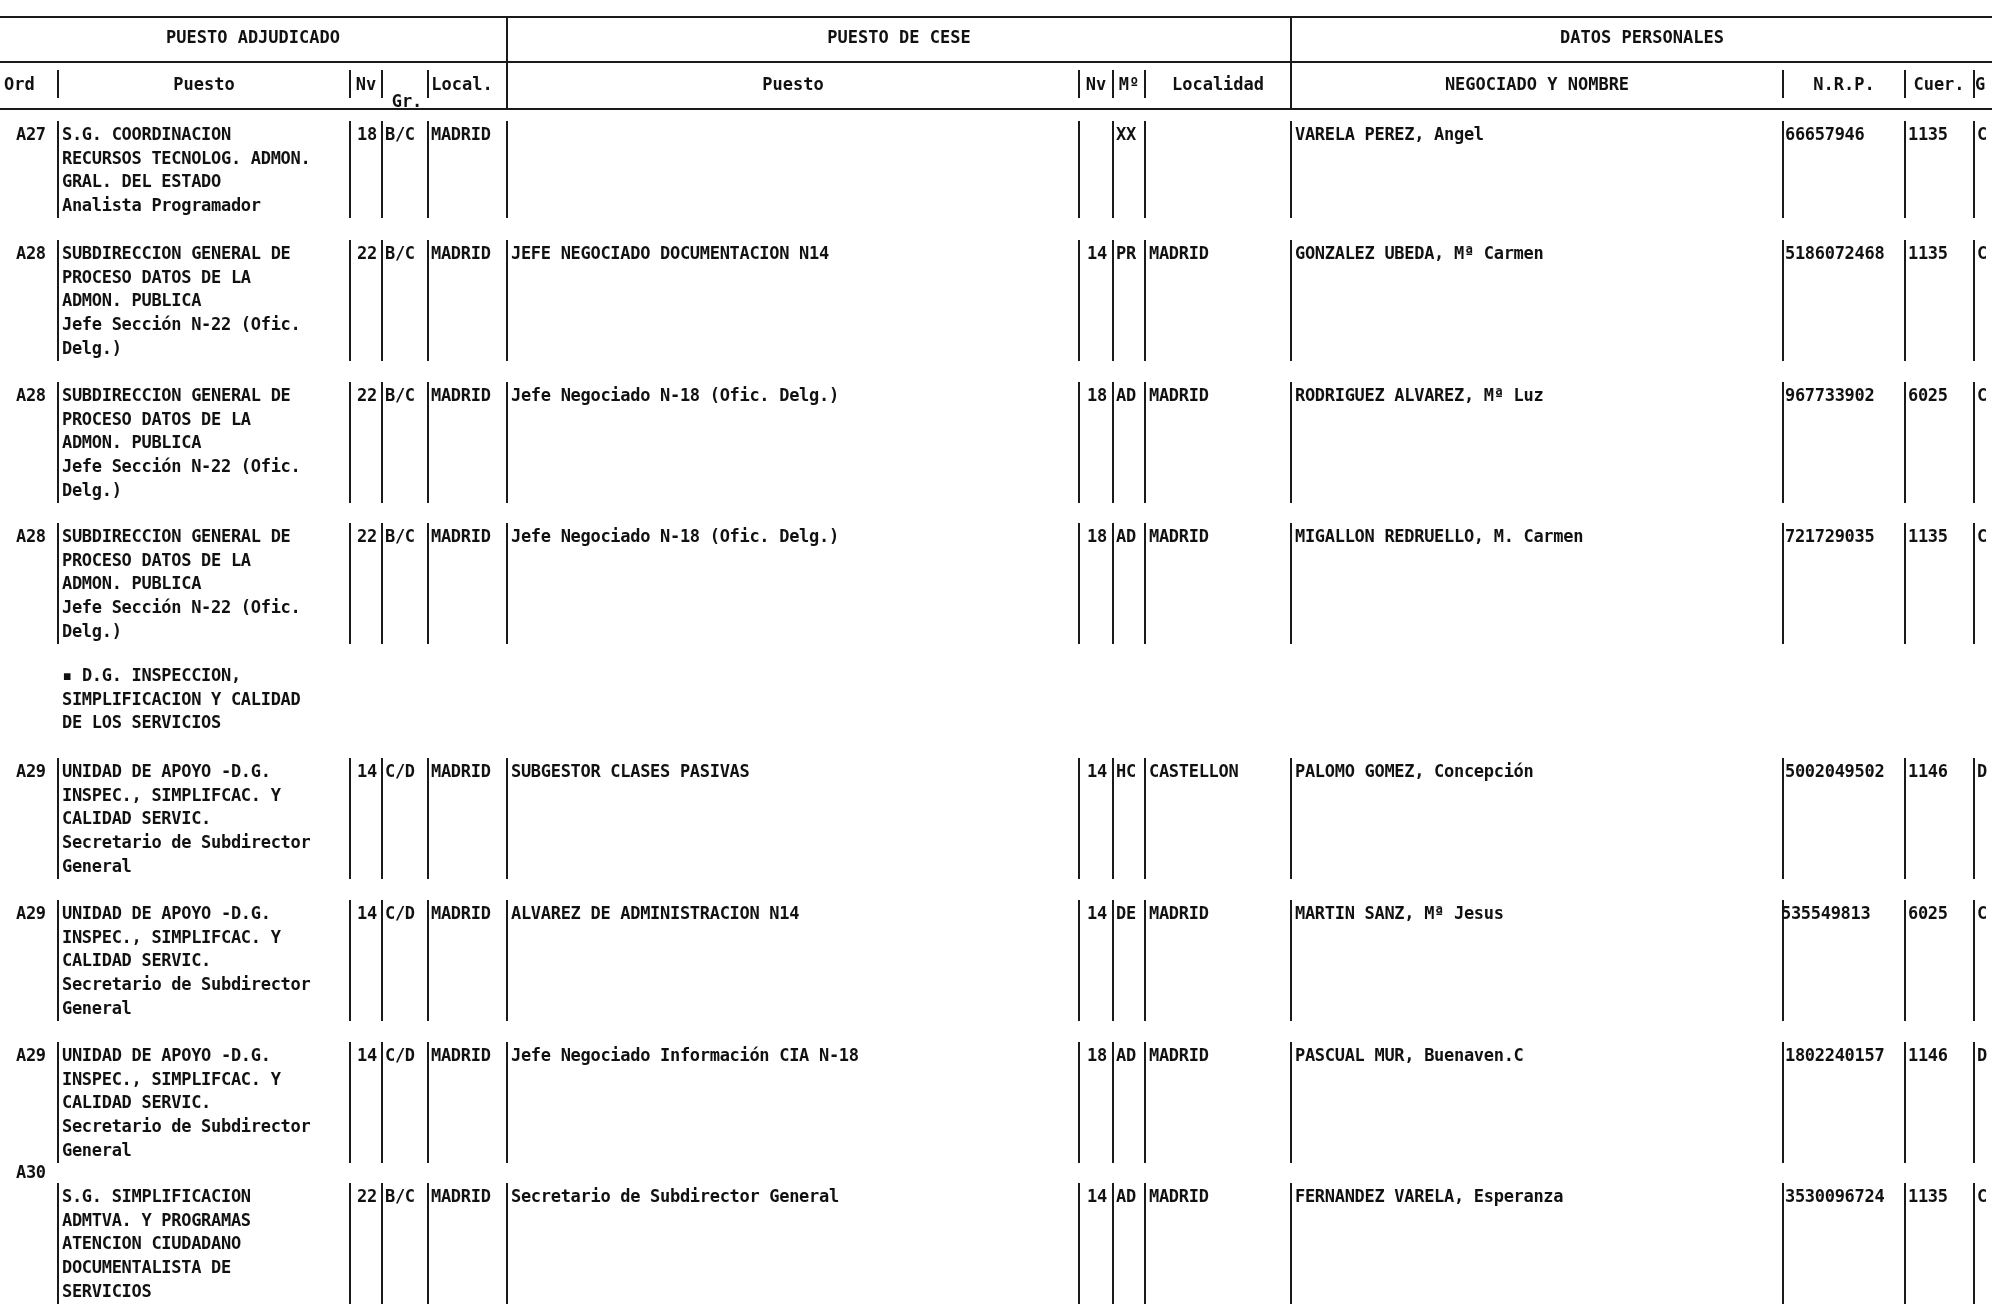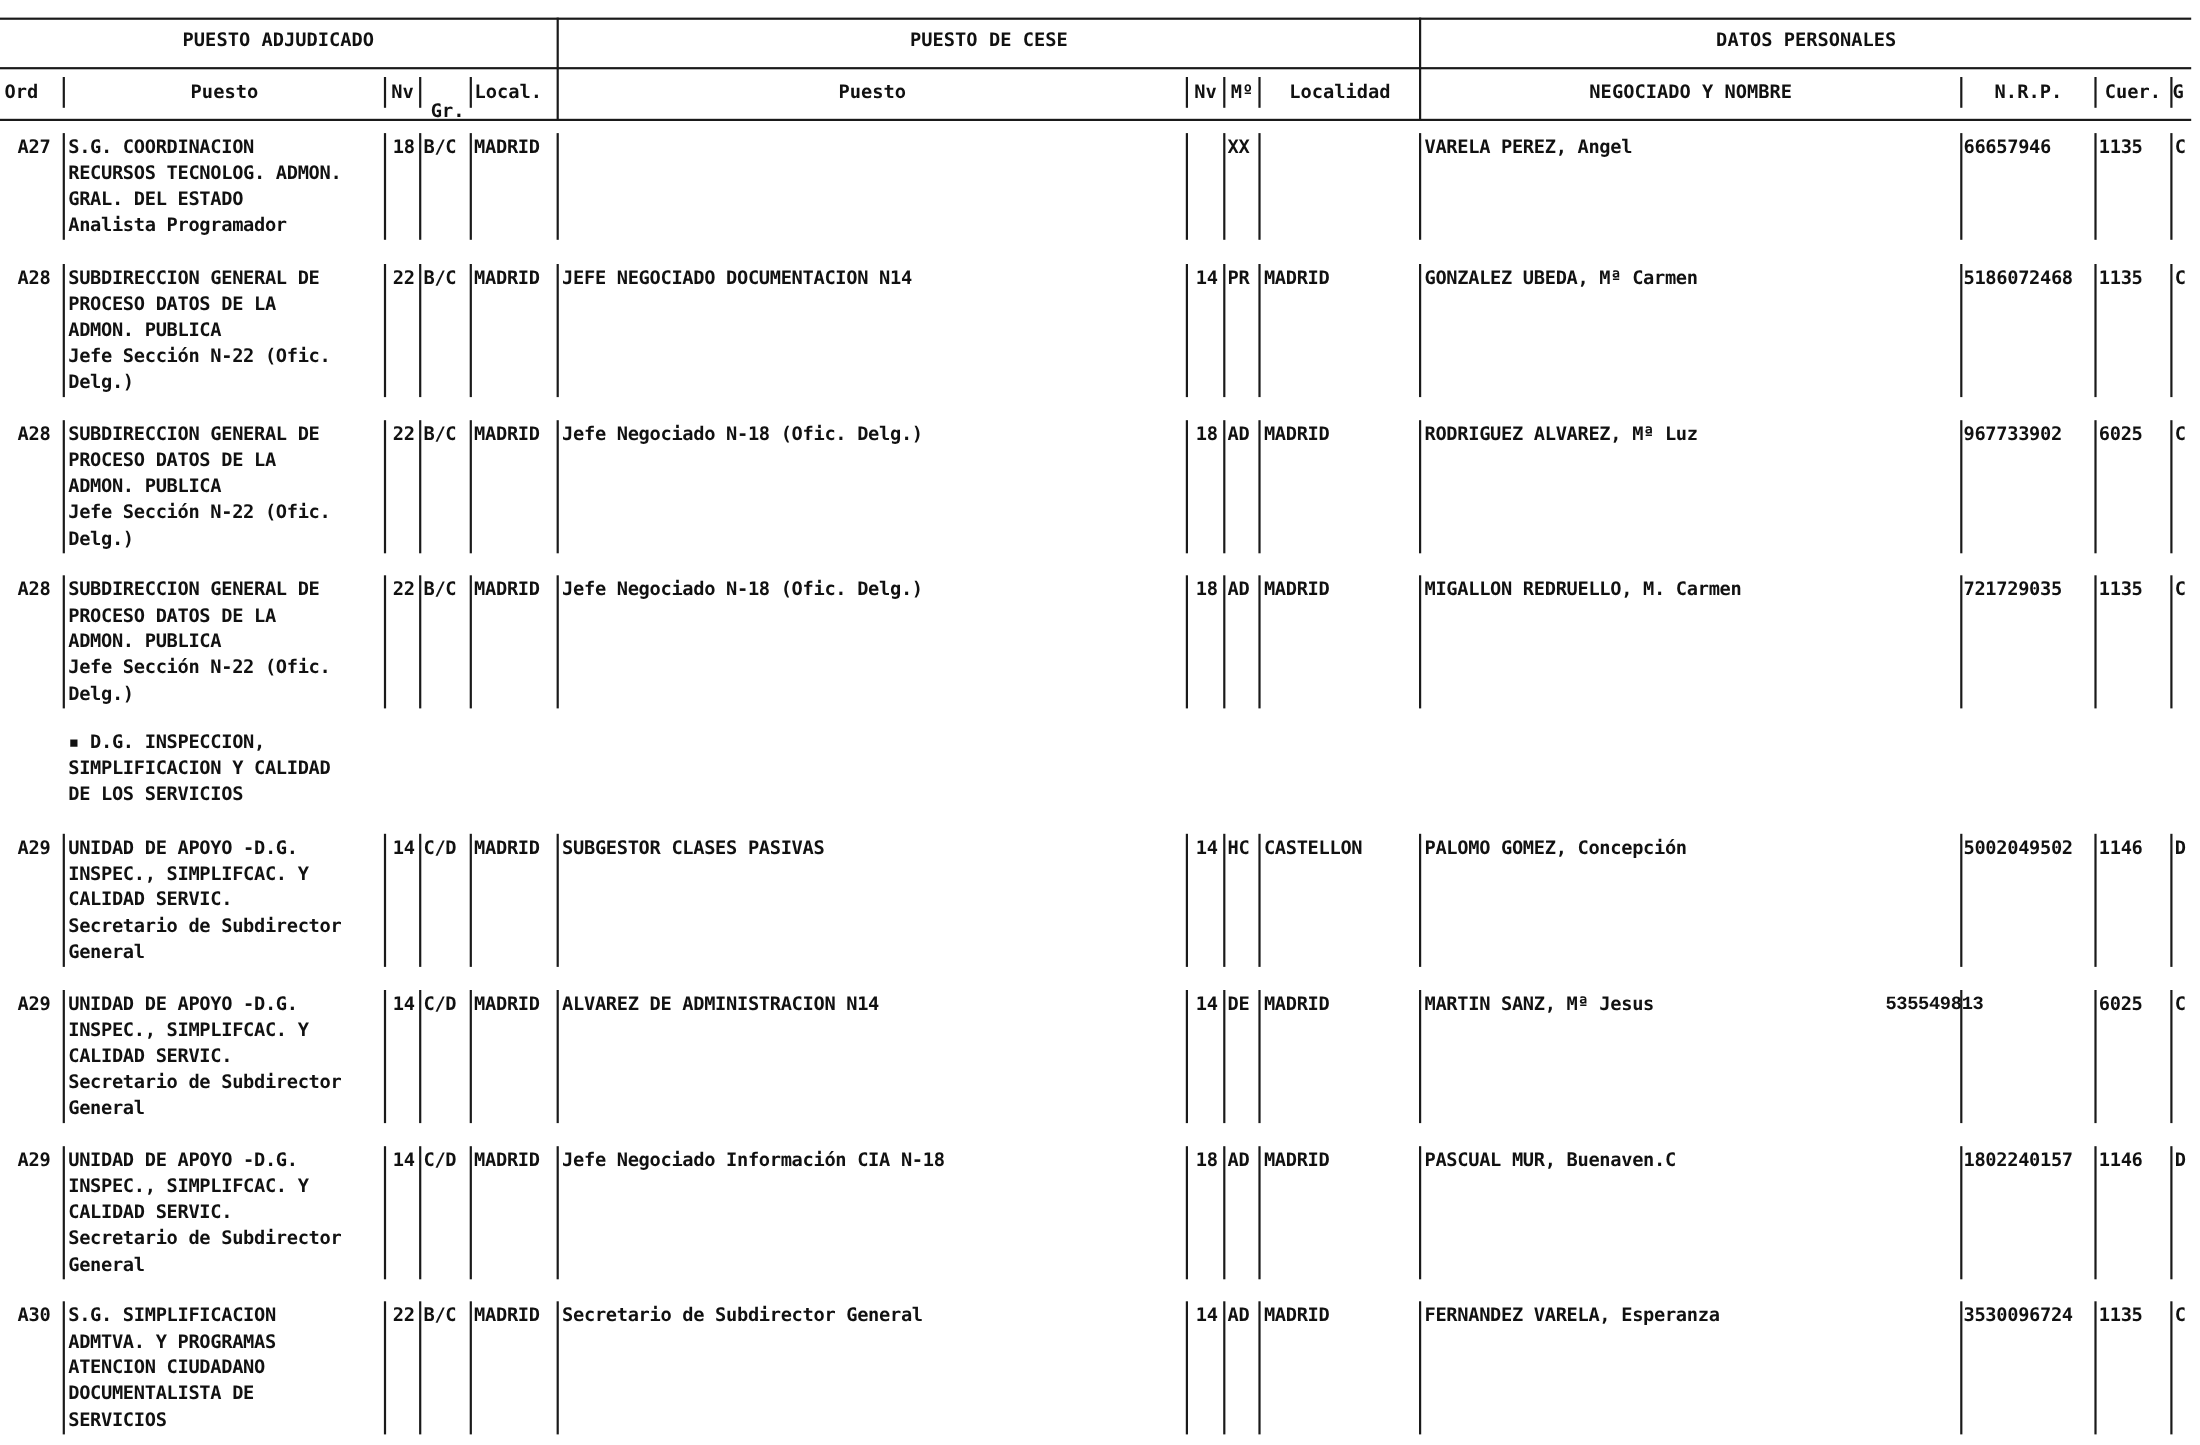--- a/index.html
+++ b/index.html
@@ -225,21 +225,21 @@
 Secretario de Subdirector
 General</div>
       <div class="txt" style="left: 353px; top: 902px; width: 28px; text-align: center;">14</div>
       <div class="txt" style="left: 385px; top: 902px; width: 42px;">C/D</div>
       <div class="txt" style="left: 431px; top: 902px; width: 74px;">MADRID</div>
       <div class="txt" style="left: 511px; top: 902px; width: 566px;">ALVAREZ DE ADMINISTRACION N14</div>
       <div class="txt" style="left: 1082px; top: 902px; width: 30px; text-align: center;">14</div>
       <div class="txt" style="left: 1116px; top: 902px; width: 28px;">DE</div>
       <div class="txt" style="left: 1149px; top: 902px; width: 140px;">MADRID</div>
       <div class="txt" style="left: 1295px; top: 902px; width: 486px;">MARTIN SANZ, Mª Jesus</div>
-      <div class="txt" style="left: 1714px; top: 902px; width: 110px; font-family: Liberation Mono, monospace;">535549813</div>
+      <div class="txt" style="left: 1781px; top: 902px; width: 110px;">535549813</div>
       <div class="txt" style="left: 1908px; top: 902px; width: 64px;">6025</div>
       <div class="txt" style="left: 1977px; top: 902px; width: 20px;">C</div>
     </div>
     <div>
       <div class="vline" style="left: 57px; top: 1042px; height: 120.5px;"></div>
       <div class="vline" style="left: 349px; top: 1042px; height: 120.5px;"></div>
       <div class="vline" style="left: 381px; top: 1042px; height: 120.5px;"></div>
       <div class="vline" style="left: 427px; top: 1042px; height: 120.5px;"></div>
       <div class="vline" style="left: 506px; top: 1042px; height: 120.5px;"></div>
       <div class="vline" style="left: 1078px; top: 1042px; height: 120.5px;"></div>
@@ -273,21 +273,21 @@
       <div class="vline" style="left: 381px; top: 1183px; height: 120.5px;"></div>
       <div class="vline" style="left: 427px; top: 1183px; height: 120.5px;"></div>
       <div class="vline" style="left: 506px; top: 1183px; height: 120.5px;"></div>
       <div class="vline" style="left: 1078px; top: 1183px; height: 120.5px;"></div>
       <div class="vline" style="left: 1112px; top: 1183px; height: 120.5px;"></div>
       <div class="vline" style="left: 1144px; top: 1183px; height: 120.5px;"></div>
       <div class="vline" style="left: 1290px; top: 1183px; height: 120.5px;"></div>
       <div class="vline" style="left: 1782px; top: 1183px; height: 120.5px;"></div>
       <div class="vline" style="left: 1904px; top: 1183px; height: 120.5px;"></div>
       <div class="vline" style="left: 1973px; top: 1183px; height: 120.5px;"></div>
-      <div class="txt" style="left: 16px; top: 1185px; width: 40px;">A30</div>
+      <div class="txt" style="left: 16px; top: 1161px; width: 40px;">A30</div>
       <div class="txt" style="left: 62px; top: 1185px; width: 286px;">S.G. SIMPLIFICACION
 ADMTVA. Y PROGRAMAS
 ATENCION CIUDADANO
 DOCUMENTALISTA DE
 SERVICIOS</div>
       <div class="txt" style="left: 353px; top: 1185px; width: 28px; text-align: center;">22</div>
       <div class="txt" style="left: 385px; top: 1185px; width: 42px;">B/C</div>
       <div class="txt" style="left: 431px; top: 1185px; width: 74px;">MADRID</div>
       <div class="txt" style="left: 511px; top: 1185px; width: 566px;">Secretario de Subdirector General</div>
       <div class="txt" style="left: 1082px; top: 1185px; width: 30px; text-align: center;">14</div>

